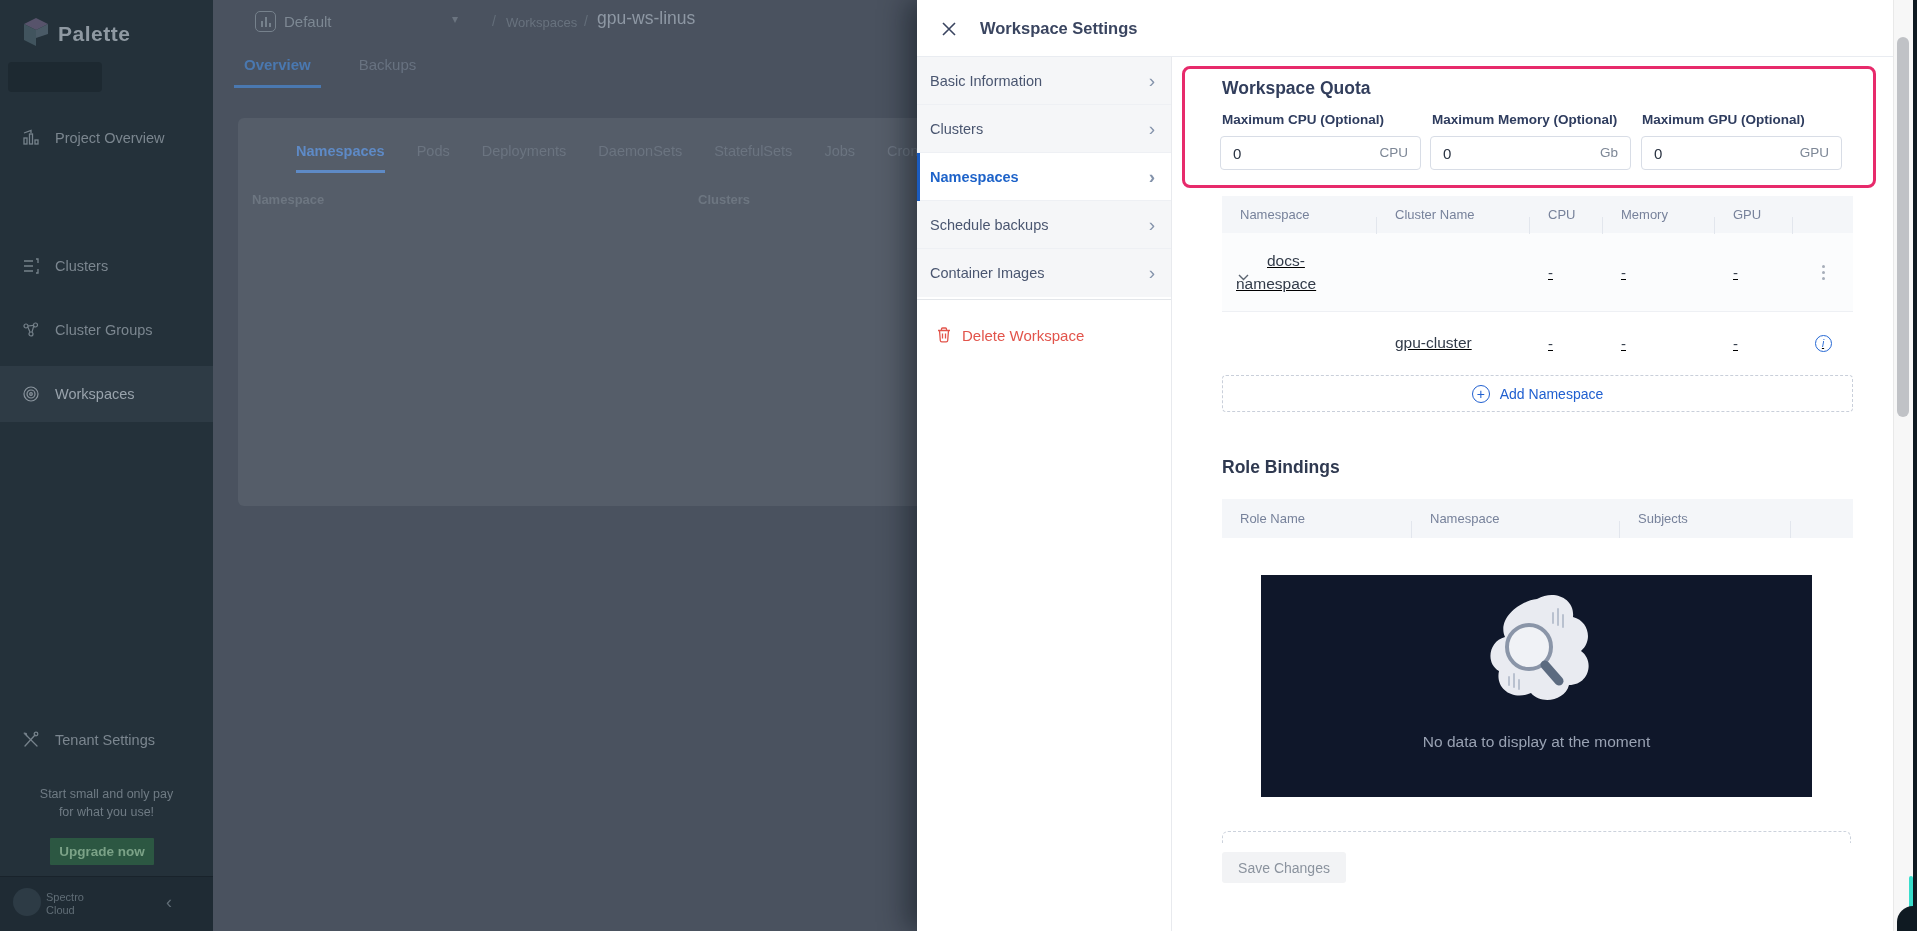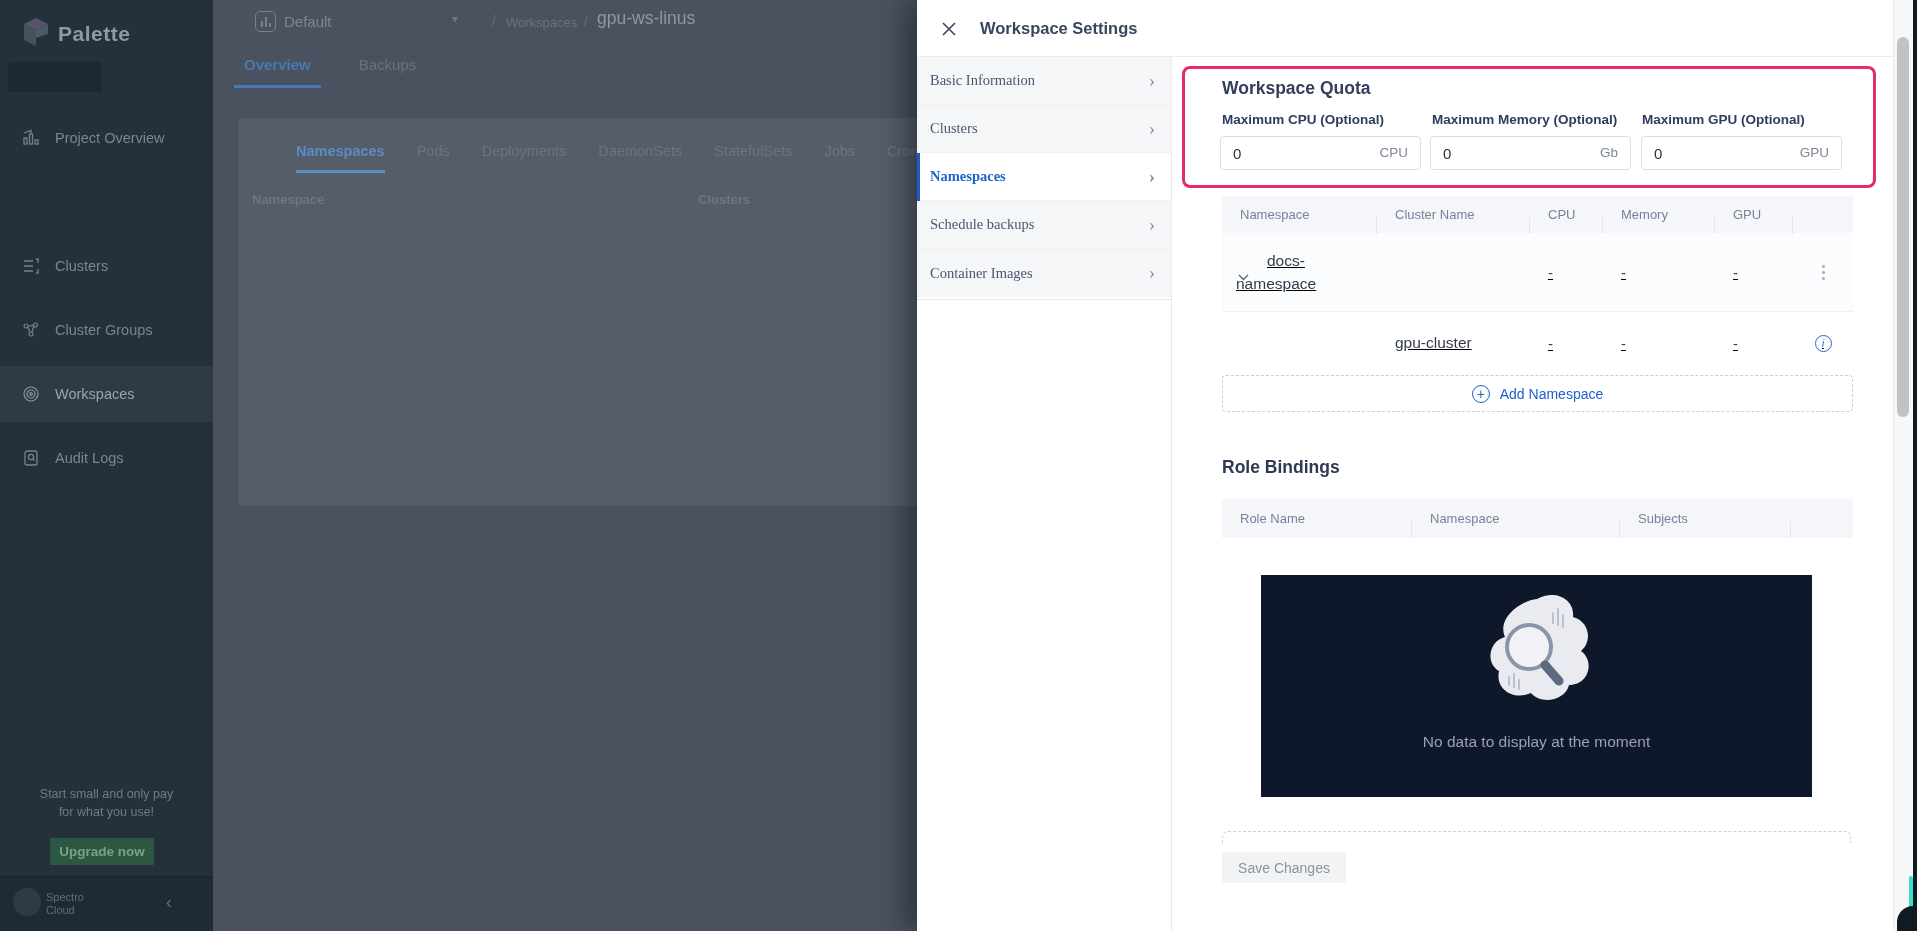--- a/index.html
+++ b/index.html
@@ -37,21 +37,21 @@
   .res-tab { font-size:14.5px; color:#6b7480; padding-bottom:11px; }
   .res-tab.active { color:#5e8ac6; font-weight:700; border-bottom:3px solid #5e8ac6; }
   .dim-th { position:absolute; top:74px; font-size:13px; font-weight:700; color:#6d7681; }
 
   
   #drawer { left:917px; top:0; width:976px; height:931px; background:#ffffff; z-index:10; box-shadow:-10px 0 26px rgba(5,10,18,.45); }
   #drawer-header { left:0; top:0; width:976px; height:57px; border-bottom:1px solid #e9ecf1; background:#fff; }
   .drawer-title { left:63px; top:19px; font-size:16.5px; font-weight:700; color:#3a4560; }
   .close-btn { left:18px; top:15px; width:28px; height:28px; display:flex; align-items:center; justify-content:center; cursor:pointer; }
   #drawer-menu { left:0; top:57px; width:255px; height:874px; border-right:1px solid #e8eaee; background:#ffffff; }
-  .menu-group { position:absolute; left:0; top:0; width:254px; background:#f5f6f8;font-family:Liberation Serif, serif; }
+  .menu-group { position:absolute; left:0; top:0; width:254px; background:#f5f6f8; }
   .menu-item { position:relative; height:48px; display:flex; align-items:center; padding:0 16px 0 13px; font-size:14.5px; font-weight:500; color:#4a5670; cursor:pointer; border-bottom:1px solid #eef0f4; }
   .menu-item:last-child { border-bottom:none; }
   .menu-item .mchev { margin-left:auto; color:#8493ab; font-size:19px; line-height:14px; }
   .menu-item.active { background:#ffffff; color:#1e63c9; font-weight:700; }
   .menu-item.active::before { content:""; position:absolute; left:0; top:0; width:3px; height:48px; background:#1b5bbf; }
   .menu-divider { position:absolute; left:0; top:242px; width:254px; height:1px; background:#e3e6ea; }
   .delete-row { position:absolute; left:0; top:252px; width:254px; height:52px; display:flex; align-items:center; padding-left:20px; gap:11px; color:#e2544b; font-size:15px; font-weight:500; cursor:pointer; }
 
   #drawer-content { left:255px; top:57px; width:721px; height:874px; background:#fff; }
   .quota-title { left:50px; top:21px; font-size:17.5px; font-weight:700; color:#323e5c; }
@@ -145,29 +145,30 @@
     <div class="abs nav-item active" style="top:366px">
       <svg class="nicon" viewBox="0 0 18 18">
           <g stroke="#8b959e" stroke-width="1.2" fill="none">
             <circle cx="9" cy="9" r="7"></circle>
             <circle cx="9" cy="9" r="4"></circle>
             <circle cx="9" cy="9" r="1.3"></circle>
           </g>
         </svg>
       <span>Workspaces</span>
     </div>
-    <div class="abs nav-item" style="top:430px">
-      <svg class="nicon" viewBox="0 0 18 18">
-          <g stroke="#76828b" stroke-width="1.3" fill="none">
-            <rect x="3" y="2" width="12" height="14" rx="2"></rect>
-            <circle cx="9" cy="8" r="2.6"></circle>
-            <path d="M10.8 9.8 L12.5 11.5"></path>
-          </g>
-        </svg>
-      <span>Audit Logs</span>
+    <div class="abs nav-item" style="top:712px">
+      <svg class="nicon" viewBox="0 0 18 18">
+          <g stroke="#76828b" stroke-width="1.3" fill="none" stroke-linecap="round">
+            <path d="M3 15 L13 4"></path>
+            <circle cx="14" cy="3" r="1.8"></circle>
+            <path d="M3 3 L15 15"></path>
+            <path d="M2.2 2.2 l2 .4 .4 2"></path>
+          </g>
+        </svg>
+      <span>Tenant Settings</span>
     </div>
 
     <div class="abs promo-line" style="top:787px">Start small and only pay</div>
     <div class="abs promo-line" style="top:805px">for what you use!</div>
     <button class="abs upgrade-btn">Upgrade now</button>
 
     <div class="abs side-footer"></div>
     <div class="abs brand-circle"></div>
     <div class="abs brand-line" style="top:891px">Spectro</div>
     <div class="abs brand-line" style="top:904px">Cloud</div>
@@ -232,20 +233,28 @@
         <div class="menu-item">
           <span>Schedule backups</span>
             <span class="mchev">›</span>
         </div>
         <div class="menu-item">
           <span>Container Images</span>
             <span class="mchev">›</span>
         </div>
       </div>
       <div class="menu-divider"></div>
+      <div class="delete-row">
+        <svg width="14" height="16" viewBox="0 0 14 16">
+            <g stroke="#e2544b" stroke-width="1.3" fill="none">
+              <path d="M1 3.5 h12 M4.5 3.5 V2 a1 1 0 0 1 1-1 h3 a1 1 0 0 1 1 1 v1.5 M2.5 3.5 l.8 10 a1.5 1.5 0 0 0 1.5 1.4 h4.4 a1.5 1.5 0 0 0 1.5-1.4 l.8-10 M5.5 6.5 v5 M8.5 6.5 v5"></path>
+            </g>
+          </svg>
+        <span>Delete Workspace</span>
+      </div>
     </div>
 
     <div id="drawer-content" class="abs">
 
       <div class="abs quota-title">Workspace Quota</div>
       <div class="abs field-label" style="left:50px">Maximum CPU (Optional)</div>
       <div class="abs field-label" style="left:260px">Maximum Memory (Optional)</div>
       <div class="abs field-label" style="left:470px">Maximum GPU (Optional)</div>
       <div class="qinput" style="left:48px">
         <input value="0" style="">

